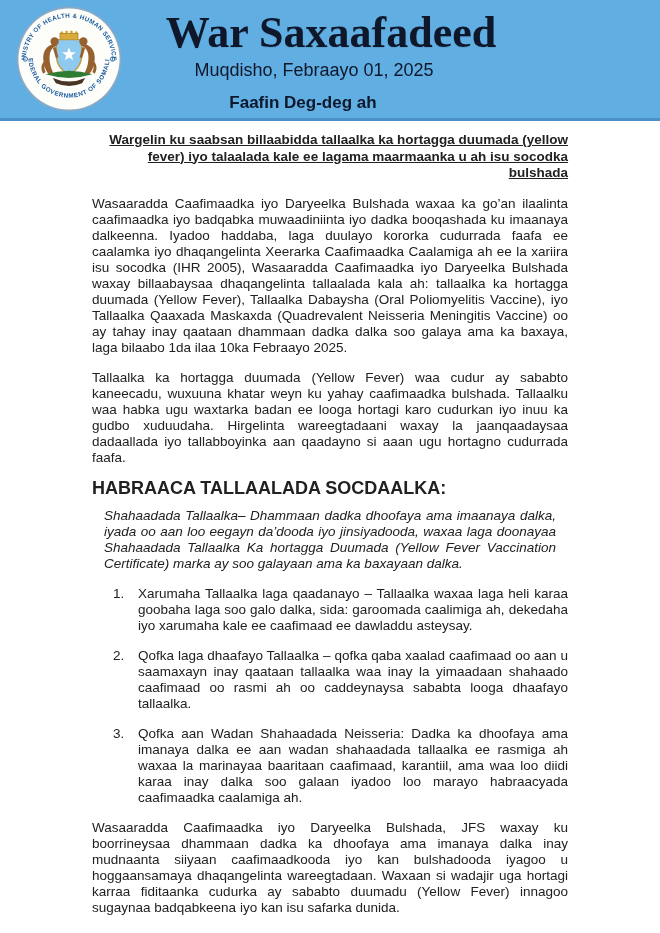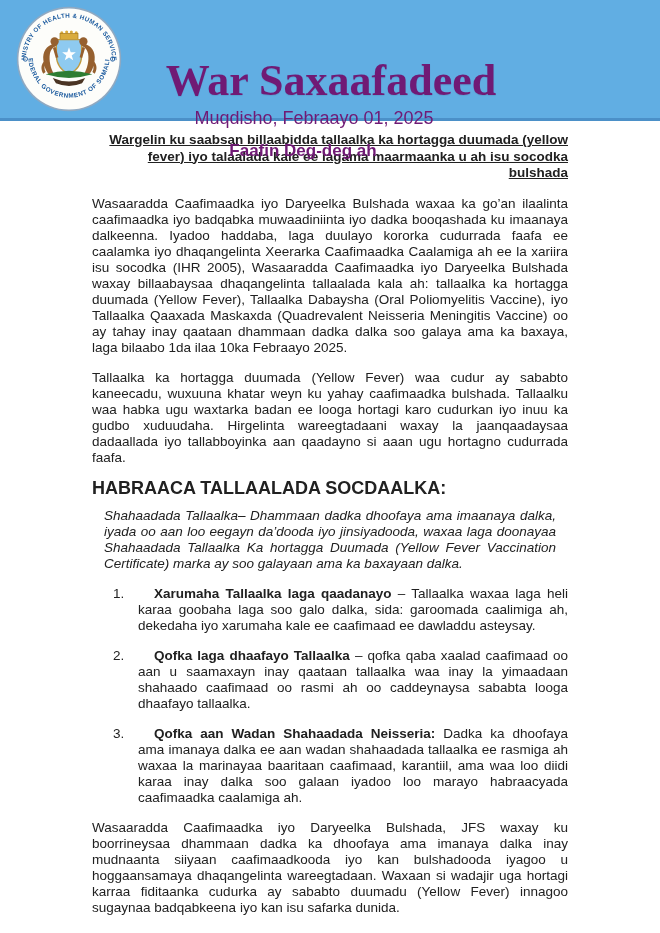--- a/index.html
+++ b/index.html
@@ -6,42 +6,42 @@
   body{
     width:660px;height:933px;overflow:hidden;background:#ffffff;
     font-family:"Liberation Sans",sans-serif;color:#212121;
     -webkit-font-smoothing:antialiased;
   }
   .banner{
     position:relative;height:118px;background:#61AEE3;
     border-bottom:3px solid #4B90C8;box-sizing:content-box;
   }
   .seal{position:absolute;left:15px;top:5px;width:108px;height:108px;}
-  .banner-text{position:absolute;left:12px;right:0;top:0;text-align:center;color:#701a75;margin-top:48px;}
+  .banner-text{position:absolute;left:12px;right:0;top:0;text-align:center;color:#0f172a;}
   .banner-title{
     font-family:"Liberation Serif","DejaVu Serif",serif;font-weight:bold;
     font-size:44px;line-height:1.02;margin:11px 10px 0 0;
     text-shadow:0 1px 1px rgba(0,0,0,0.08);
   }
   .banner-dateline{font-size:18px;margin:4px 44px 0 0;}
   .banner-urgency{font-size:17px;font-weight:bold;margin:12px 66px 0 0;}
   .content{padding:11px 92px 0 92px;font-size:13.5px;line-height:16px;}
   .subject{
     font-size:13.5px;font-weight:bold;text-decoration:underline;
     margin:0;line-height:16.5px;text-align:right;
   }
   .para{text-align:justify;margin:14px 0 0 0;}
   .para.tight{margin:12px;font-style:italic;}
   .section-heading{font-size:18px;font-weight:bold;margin:14px 0 0 0;line-height:16px;}
   .num-list{margin:14px 0 0 0;}
   .list-item{display:flex;margin:0 0 14px 21px;}
   .list-item:last-child{margin-bottom:0;}
   .li-num{flex:none;width:25px;}
   .li-text{flex:1;text-align:justify;}
-  .li-lead{font-weight:bold;margin-left:16px;}
+  .li-lead{font-weight:normal;}
   b{font-weight:bold;}
 </style>
 </head>
 <body>
 
 <div class="page">
 
   <header class="banner">
     <svg class="seal" viewBox="0 0 120 120" aria-hidden="true">
       <circle cx="60" cy="60" r="58" fill="#8FA9C2"></circle>

